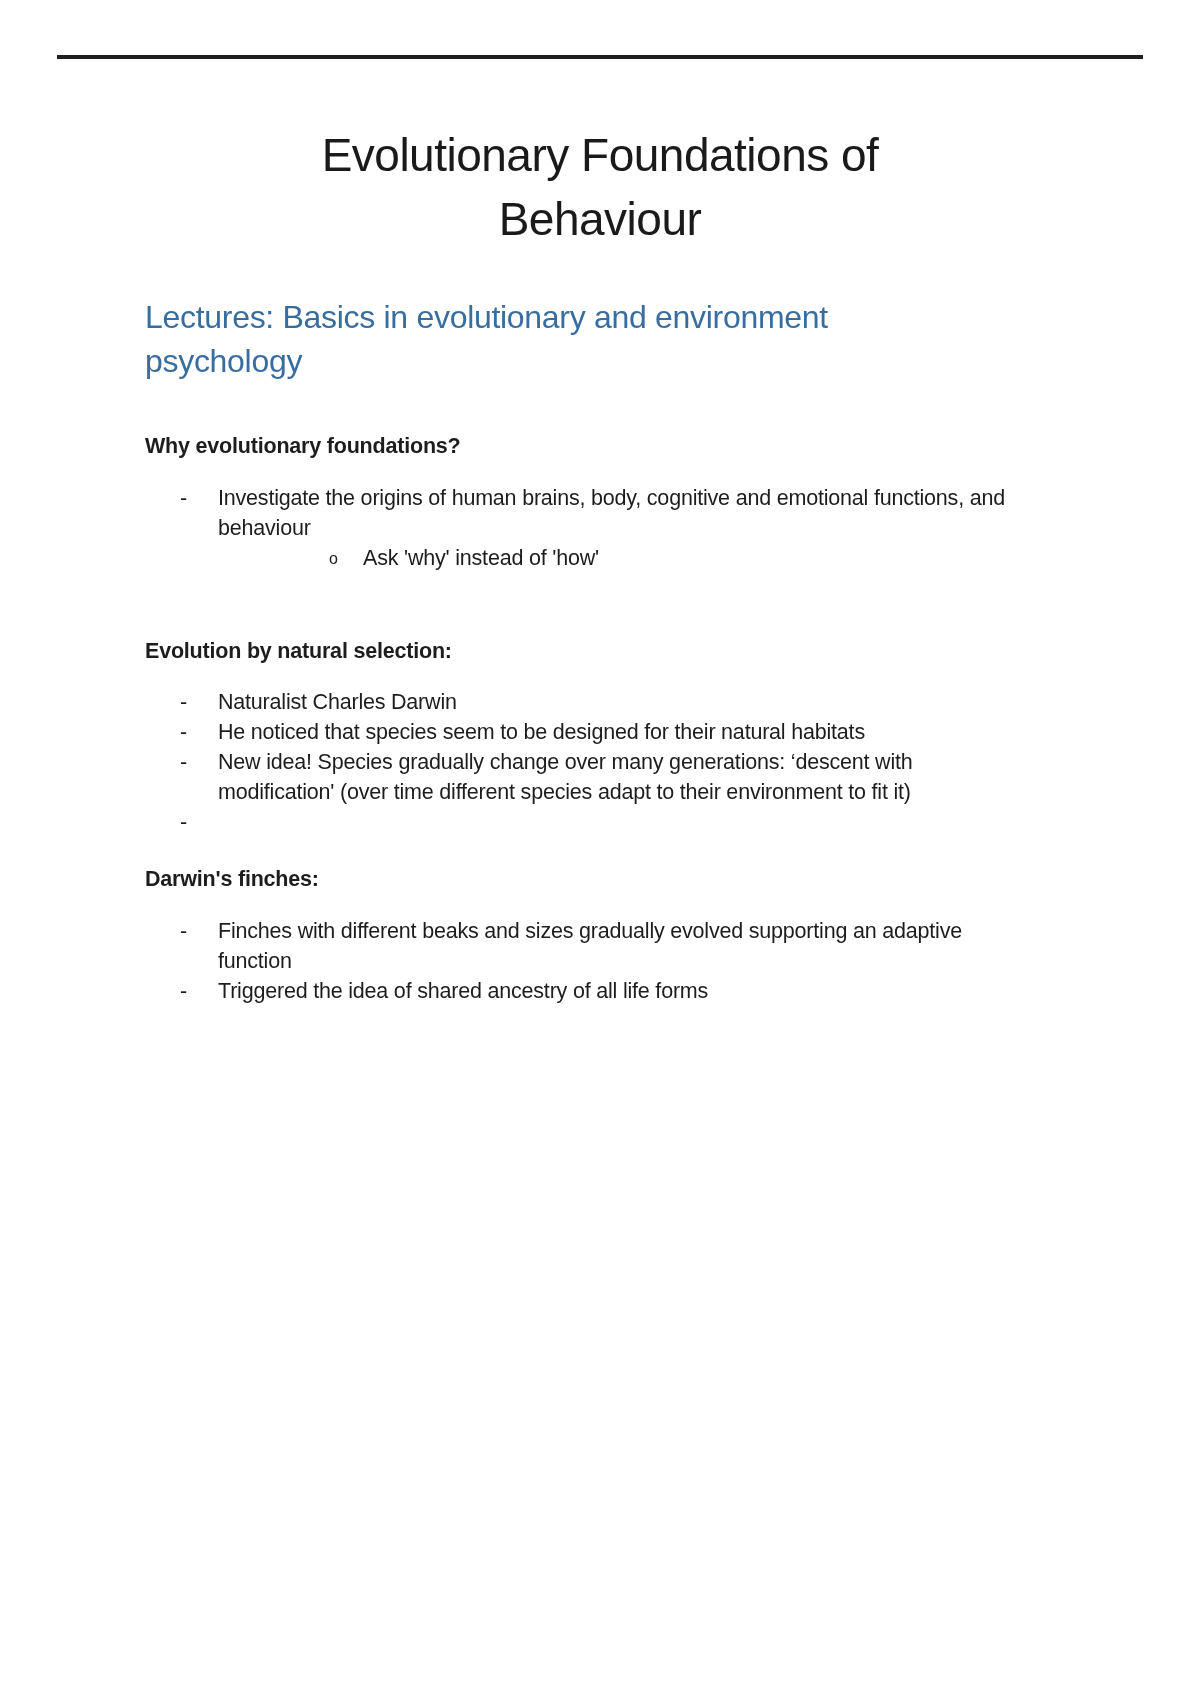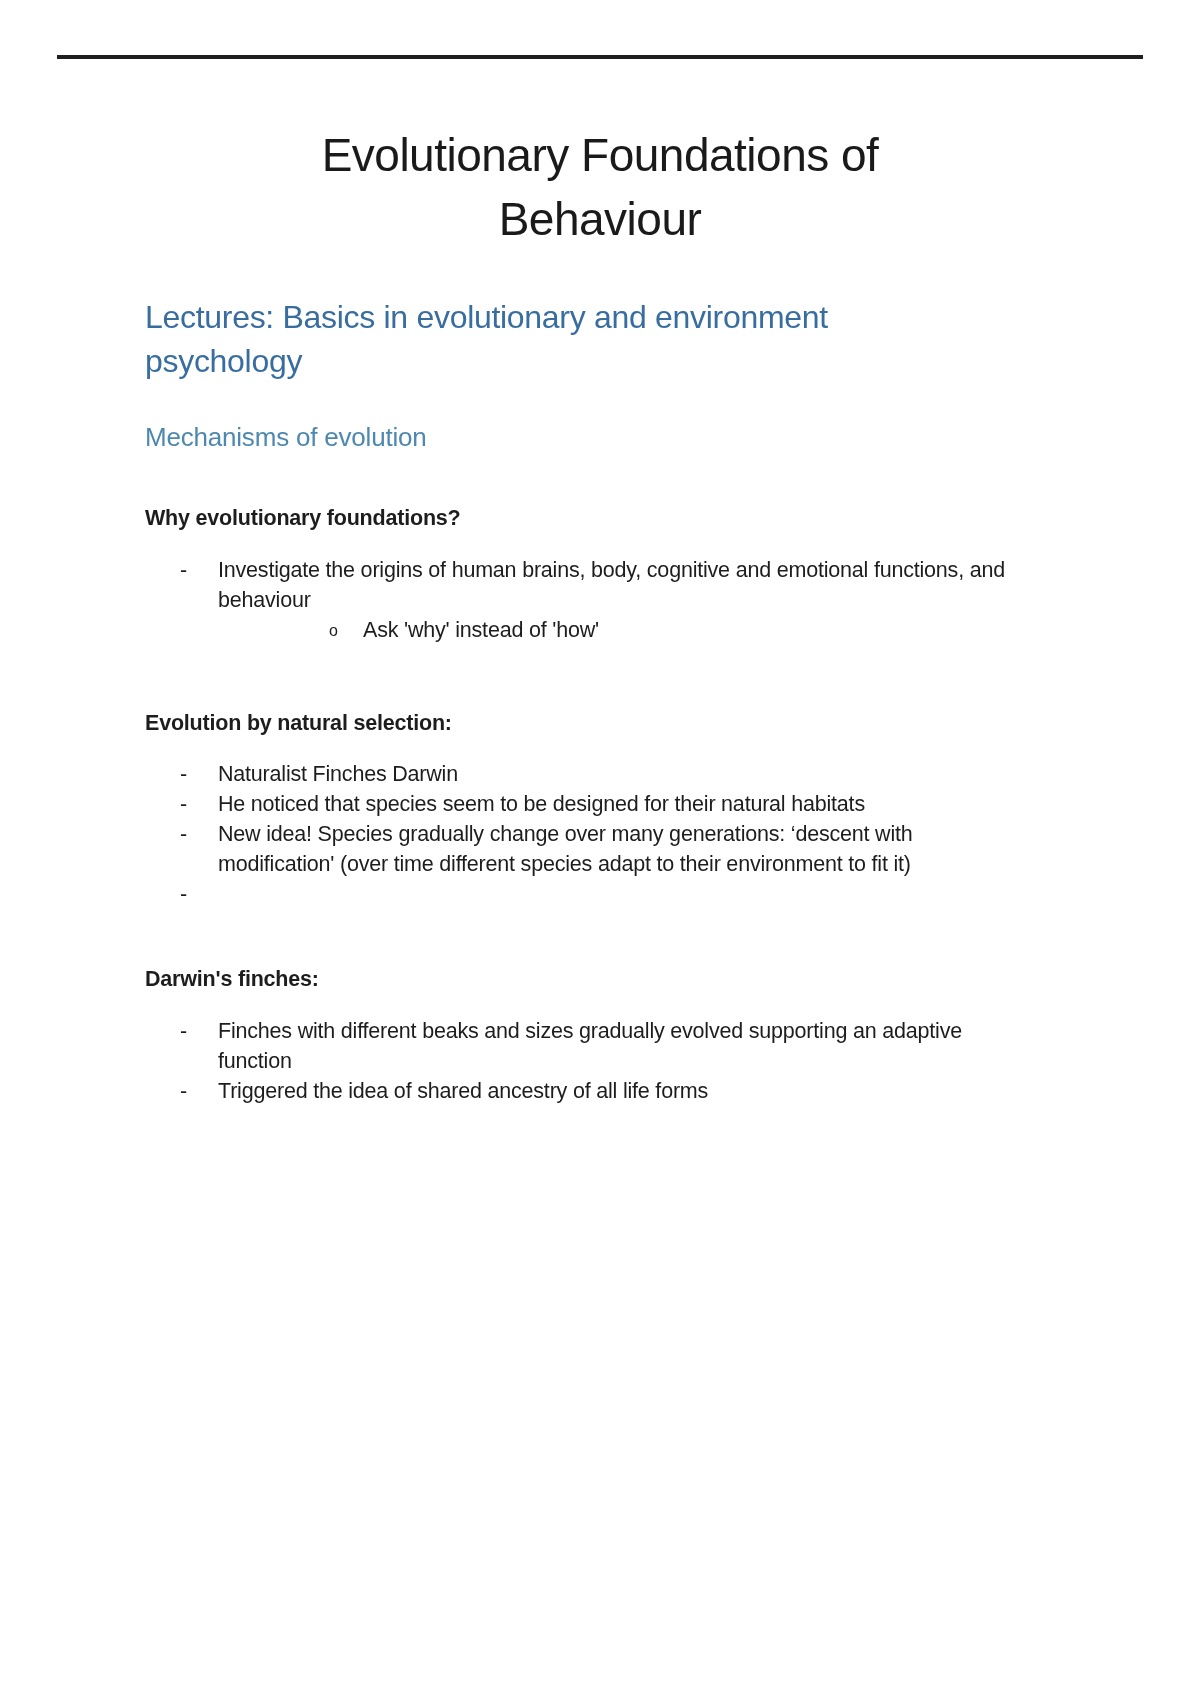--- a/index.html
+++ b/index.html
@@ -61,21 +61,21 @@
     font-size: 21.5px;
     line-height: 30px;
     letter-spacing: -0.2px;
   }
   .section-heading {
     font-weight: 700;
     color: #1d1d1d;
   }
   .section-heading.s1 { margin-top: 48px; }
   .section-heading.s2 { margin-top: 63px; }
-  .section-heading.s3 { margin-top: 85px; }
+  .section-heading.s3 { margin-top: 57px; }
   ul.bullets, ul.subbullets {
     list-style: none;
     margin: 0;
     padding: 0;
   }
   ul.bullets { margin-top: 15px; }
   li.bullet-item {
     position: relative;
     padding-left: 73px;
   }
@@ -106,21 +106,20 @@
 <div class="page">
 
   <div class="rule rule-top"></div>
 
   <h1 class="doc-title">Evolutionary Foundations of
 Behaviour</h1>
 
   <h2 class="lecture-heading">Lectures: Basics in evolutionary and environment
 psychology</h2>
 
-  <h3 class="topic-heading">Mechanisms of evolution</h3>
 
   <div class="content">
 
     <p class="section-heading s1">Why evolutionary foundations?</p>
     <ul class="bullets">
       <li class="bullet-item">
         <span class="marker">-</span>
         <span class="bullet-text">Investigate the origins of human brains, body, cognitive and emotional functions, and
 behaviour</span>
         <ul class="subbullets">
@@ -129,21 +128,21 @@
             <span class="bullet-text">Ask 'why' instead of 'how'</span>
           </li>
         </ul>
       </li>
     </ul>
 
     <p class="section-heading s2">Evolution by natural selection:</p>
     <ul class="bullets">
       <li class="bullet-item">
         <span class="marker">-</span>
-        <span class="bullet-text">Naturalist Finches Darwin</span>
+        <span class="bullet-text">Naturalist Charles Darwin</span>
       </li>
       <li class="bullet-item">
         <span class="marker">-</span>
         <span class="bullet-text">He noticed that species seem to be designed for their natural habitats</span>
       </li>
       <li class="bullet-item">
         <span class="marker">-</span>
         <span class="bullet-text">New idea! Species gradually change over many generations: ‘descent with
 modification' (over time different species adapt to their environment to fit it)</span>
       </li>

